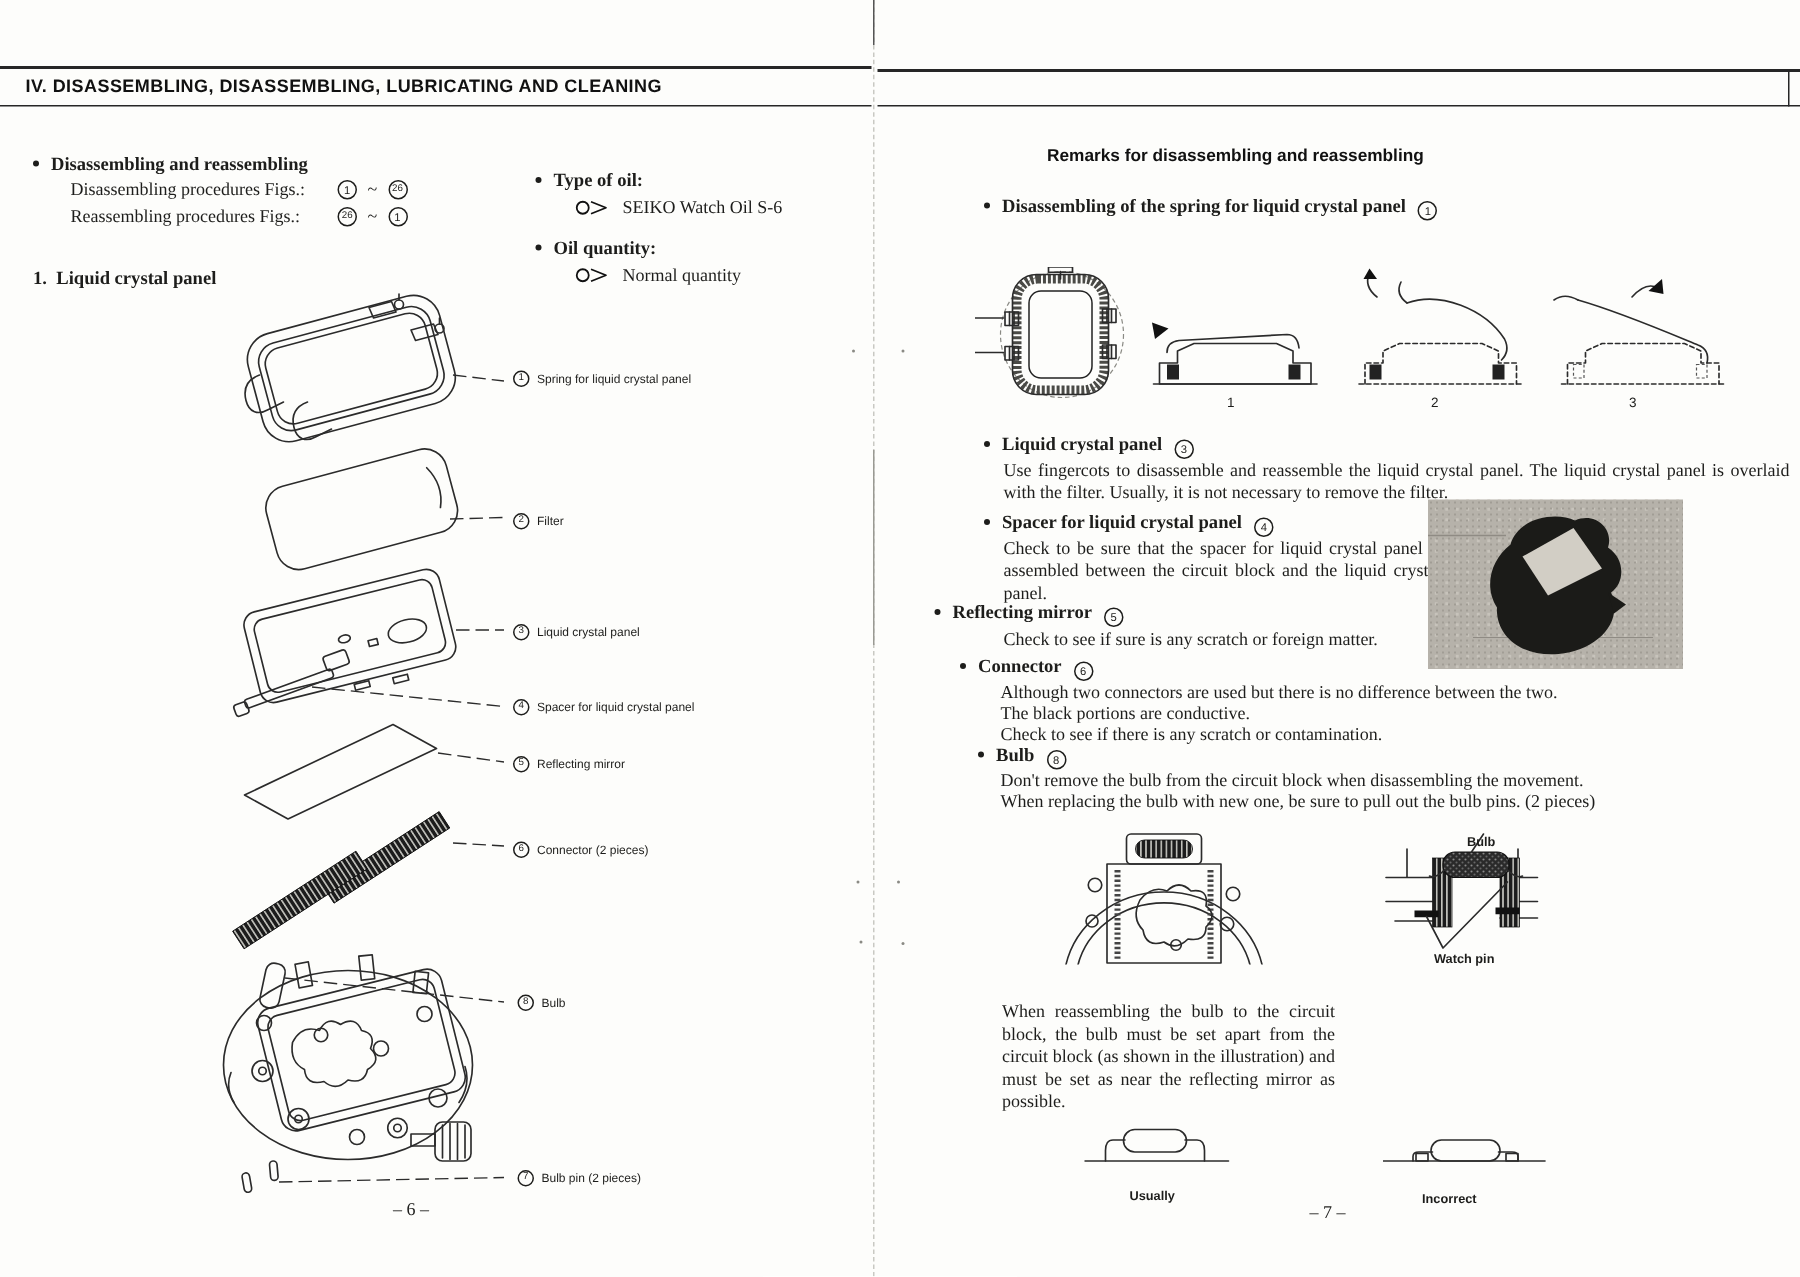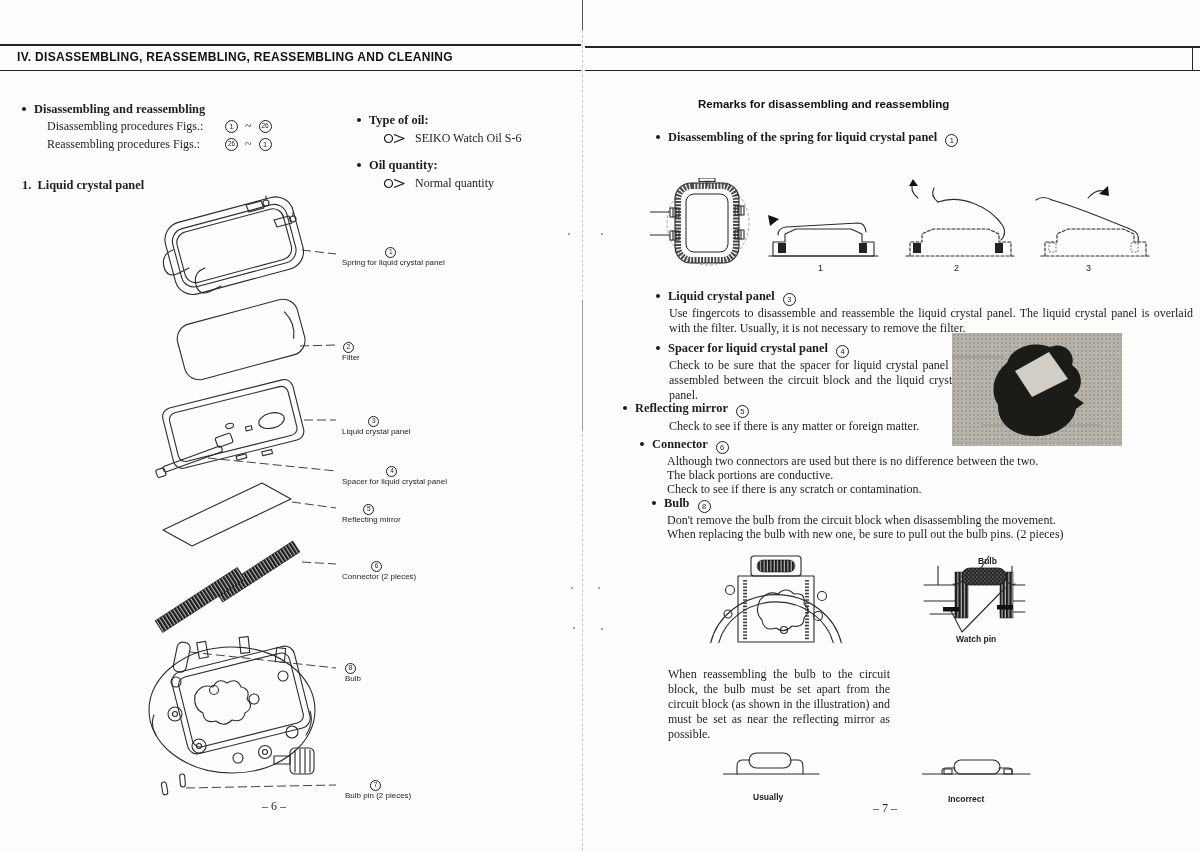--- a/index.html
+++ b/index.html
@@ -10,21 +10,21 @@
   .banner{font:bold 12px "Liberation Sans",sans-serif;letter-spacing:.3px;color:#111;}
   .sanshead{font:bold 11.5px "Liberation Sans",sans-serif;color:#111;padding-left:42px;}
   .sechead{font:bold 12.4px "Liberation Serif",serif;white-space:nowrap;}
   .body12{font:12px/15px "Liberation Serif",serif;text-align:justify;}
   .line12{font:12px "Liberation Serif",serif;white-space:nowrap;}
   .dot{display:inline-block;width:4px;height:4px;background:#1d1d1b;border-radius:50%;
        margin-right:8px;vertical-align:2.5px;}
   .circ{display:inline-flex;align-items:center;justify-content:center;width:13px;height:13px;
         border:1px solid #1d1d1b;border-radius:50%;font:7.5px/1 "Liberation Sans",sans-serif;
         vertical-align:-2px;box-sizing:border-box;background:#fdfdfb;}
-  .partlbl{font:8px "Liberation Sans",sans-serif;white-space:nowrap;display:flex;align-items:center;flex-direction:column;}
+  .partlbl{font:8px "Liberation Sans",sans-serif;white-space:nowrap;display:flex;align-items:center;}
   .partlbl .circ{width:11px;height:11px;font-size:6.5px;margin-right:5px;flex:none;}
   .figlbl{font:bold 8.5px "Liberation Sans",sans-serif;white-space:nowrap;}
   .stepnum{font:9px "Liberation Sans",sans-serif;}
   .pagenum{font:12px "Liberation Serif",serif;white-space:nowrap;}
   .speck{position:absolute;width:2px;height:2px;background:#8a8a84;border-radius:50%;}
   svg .ln{stroke:#2b2b2b;fill:none;stroke-width:1.1;stroke-linecap:round;stroke-linejoin:round;}
   svg .lead{stroke:#2b2b2b;fill:none;stroke-width:.9;stroke-dasharray:9 4;}
   .photo{position:absolute;background-color:#b6b2aa;
          background-image:radial-gradient(#a19d95 1px,transparent 1px),
                           radial-gradient(#c7c3bb 1px,transparent 1px);
@@ -48,21 +48,21 @@
           <circle cx="3" cy="3" r=".7" fill="#666"></circle>
       </pattern>
     </defs>
   </svg>
 
   <div class="rule" style="left:0;top:44px;width:581px;height:2px"></div>
   <div class="rule" style="left:0;top:70px;width:581px;height:1.4px"></div>
   <div class="rule" style="left:585px;top:46px;width:615px;height:2px"></div>
   <div class="rule" style="left:585px;top:70px;width:615px;height:1.3px"></div>
   <div class="rule" style="left:1192px;top:46px;width:1.2px;height:25px"></div>
-  <div class="abs banner" style="left:17px;top:50px">IV.  DISASSEMBLING, REASSEMBLING, REASSEMBLING AND CLEANING</div>
+  <div class="abs banner" style="left:17px;top:50px">IV.  DISASSEMBLING, DISASSEMBLING, LUBRICATING AND CLEANING</div>
 
   <div class="abs" style="left:582px;top:0;height:851px;border-left:1px dashed #c9c9c3"></div>
   <div class="abs" style="left:581.5px;top:0;width:1.3px;height:30px;background:#555"></div>
   <div class="abs" style="left:582px;top:300px;width:1px;height:130px;background:#9a9a93"></div>
   <div class="speck" style="left:568px;top:233px"></div>
   <div class="speck" style="left:601px;top:233px"></div>
   <div class="speck" style="left:571px;top:587px"></div>
   <div class="speck" style="left:598px;top:587px"></div>
   <div class="speck" style="left:573px;top:627px"></div>
   <div class="speck" style="left:601px;top:628px"></div>
@@ -315,21 +315,21 @@
         <path d="M55,30 C60,12 85,8 98,14 C112,8 124,20 120,32 C132,40 131,56 122,62 C131,82 112,101 87,103 C61,105 45,90 46,72 C37,58 42,40 55,30 Z" fill="#1b1b18"></path>
         <path d="M120,62 l12,8 l-8,6 z" fill="#1b1b18"></path>
         <polygon points="63,38 97,19 116,46 80,64" fill="#d2cec5"></polygon>
       </svg>
     </div>
 
     <div class="abs sechead" style="left:623px;top:401px">
       <span class="dot"></span><span>Reflecting mirror</span>
       <span class="circ" style="margin-left:5px">5</span>
     </div>
-    <div class="abs line12" style="left:669px;top:419px">Check to see if there is any matter or foreign matter.</div>
+    <div class="abs line12" style="left:669px;top:419px">Check to see if sure is any scratch or foreign matter.</div>
 
     <div class="abs sechead" style="left:640px;top:437px">
       <span class="dot"></span><span>Connector</span>
       <span class="circ" style="margin-left:5px">6</span>
     </div>
     <div class="abs line12" style="left:667px;top:454px">Although two connectors are used but there is no difference between the two.</div>
     <div class="abs line12" style="left:667px;top:468px">The black portions are conductive.</div>
     <div class="abs line12" style="left:667px;top:482px">Check to see if there is any scratch or contamination.</div>
 
     <div class="abs sechead" style="left:652px;top:496px">

